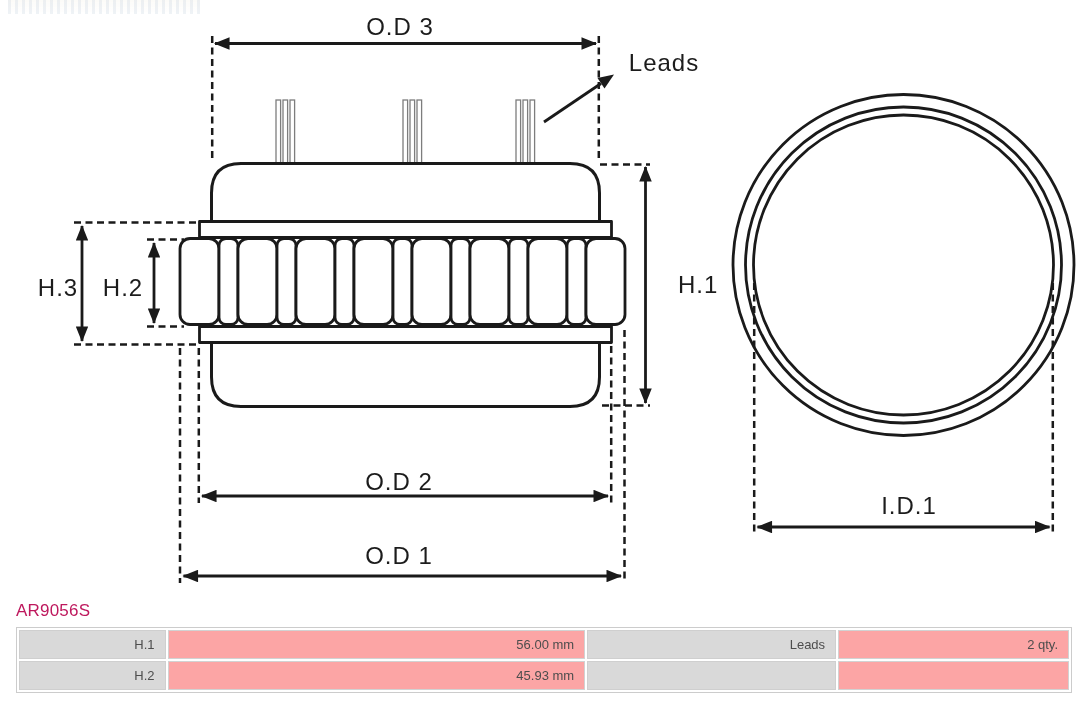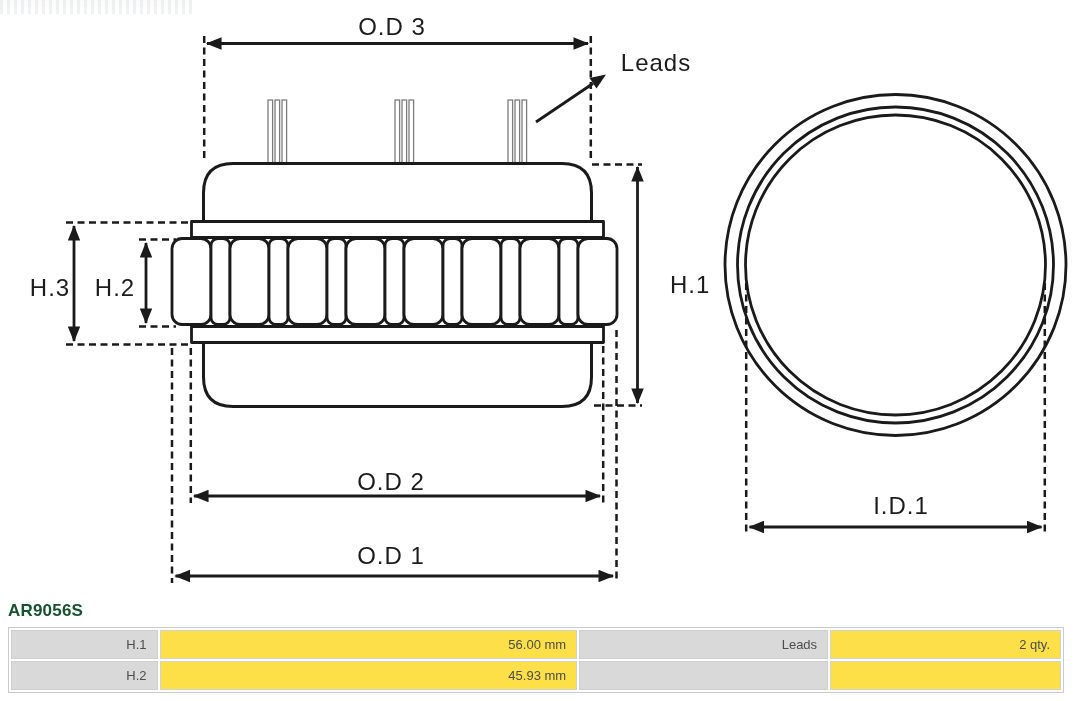--- a/index.html
+++ b/index.html
@@ -3,21 +3,21 @@
 <meta charset="utf-8">
 <style>
   * { box-sizing: border-box; margin: 0; padding: 0; }
   html, body { background: #ffffff; }
   body {
     width: 1080px; height: 701px;
     position: relative;
     font-family: "Liberation Sans", sans-serif;
     overflow: hidden;
   }
-  .stage { position: absolute; left: 0; top: 0; width: 1012px; height: 701px; }
+  .stage { position: absolute; left: 8px; top: 0; width: 1012px; height: 701px; }
 
   
   .artifact {
     position: absolute; left: 0; top: 0; width: 192px; height: 14px;
     background:
       repeating-linear-gradient(90deg,
         rgba(110,140,175,0.20) 0 3px, rgba(255,255,255,0) 3px 7px),
       linear-gradient(180deg, rgba(200,190,150,0.12), rgba(255,255,255,0));
     opacity: .55;
   }
@@ -31,38 +31,38 @@
   .lead { stroke: #7d7d7d; stroke-width: 1.3; fill: #ffffff; }
   .circ { stroke: #1a1a1a; stroke-width: 2.8; fill: none; }
   text.dlabel {
     font-family: "Liberation Sans", sans-serif;
     font-size: 24px; letter-spacing: 1px;
     fill: #1c1c1c; font-weight: 400;
   }
 
   .part-number {
     position: absolute; left: 8px; top: 601px;
-    font-size: 17px; font-weight: 700; color: #14532d;
+    font-size: 17px; font-weight: 400; color: #be185d;
     letter-spacing: 0.2px;
   }
 
   table.spec {
     position: absolute; left: 8px; top: 627px;
     width: 1056px;
     border-collapse: separate; border-spacing: 2px;
     border: 1px solid #cccccc;
     background: #ffffff;
     table-layout: fixed;
     font-size: 13px; color: #4d4d4d;
   }
   table.spec td {
     height: 29px; padding: 0 10px;
     text-align: right; vertical-align: middle;
     border: 1px solid #d2d2d2;
-    background: #fde047;
+    background: #fca5a5;
     overflow: hidden; white-space: nowrap;
   }
   table.spec td.param { background: #d9d9d9; border-color: #cfcfcf; }
   td.c1 { width: 146px; } td.c2 { width: 416px; }
   td.c3 { width: 248px; } td.c4 { width: 230px; }
 </style>
 </head>
 <body>
 
 <div class="stage">

